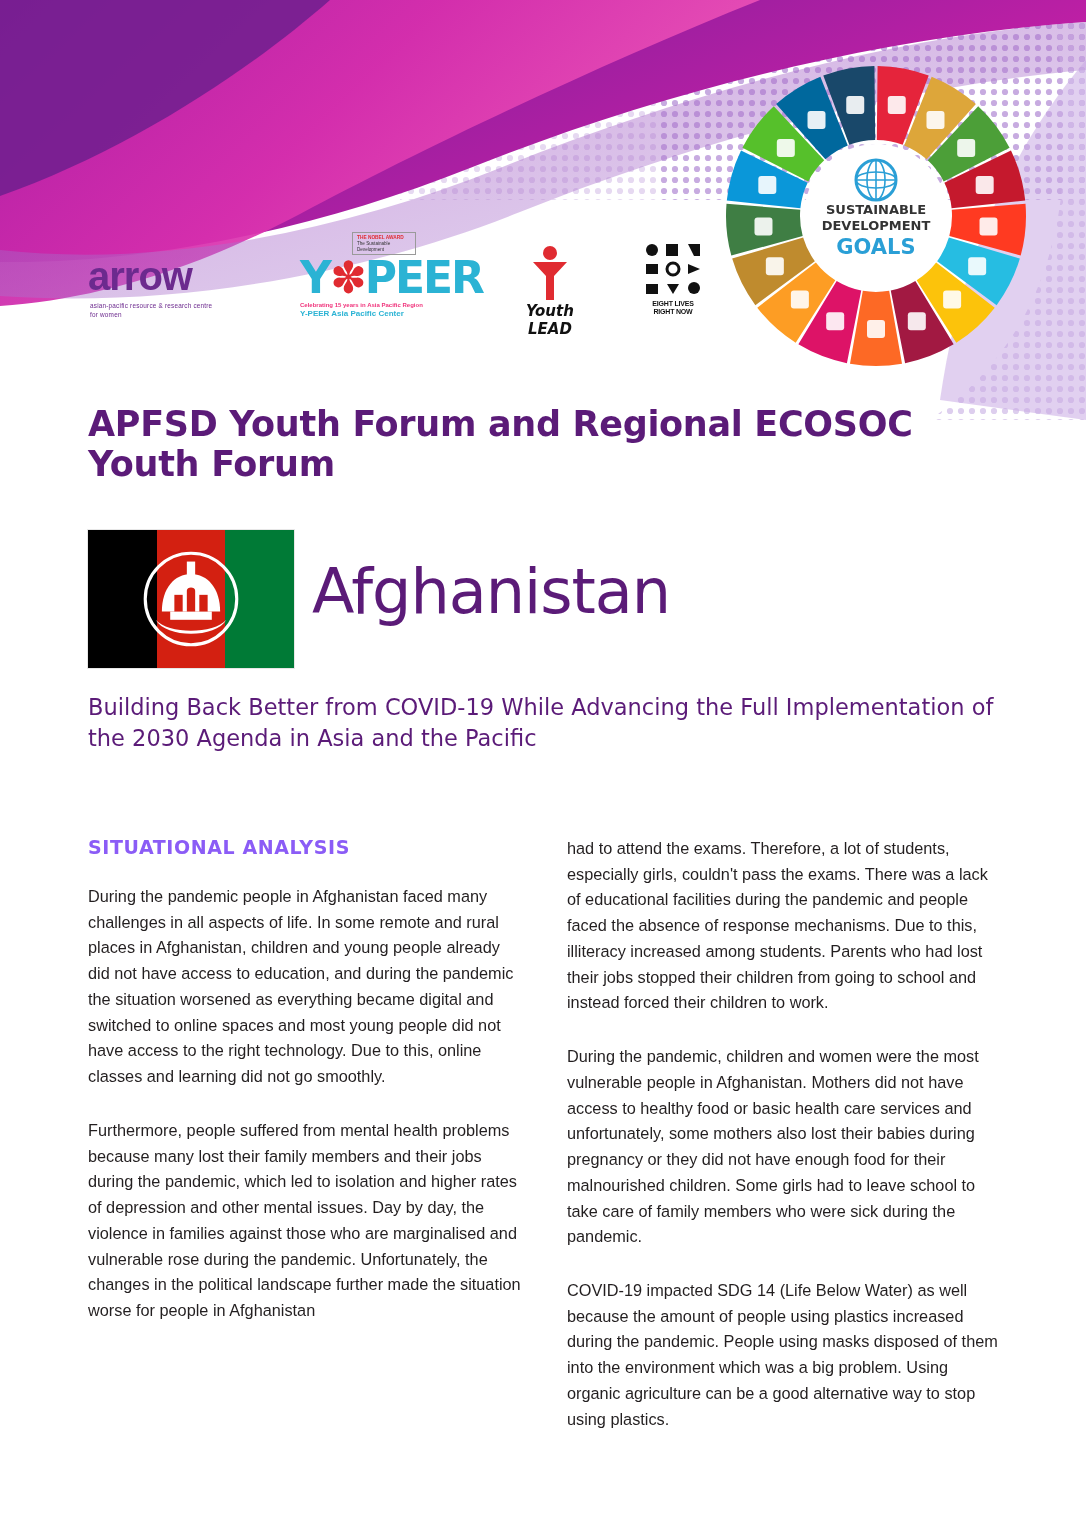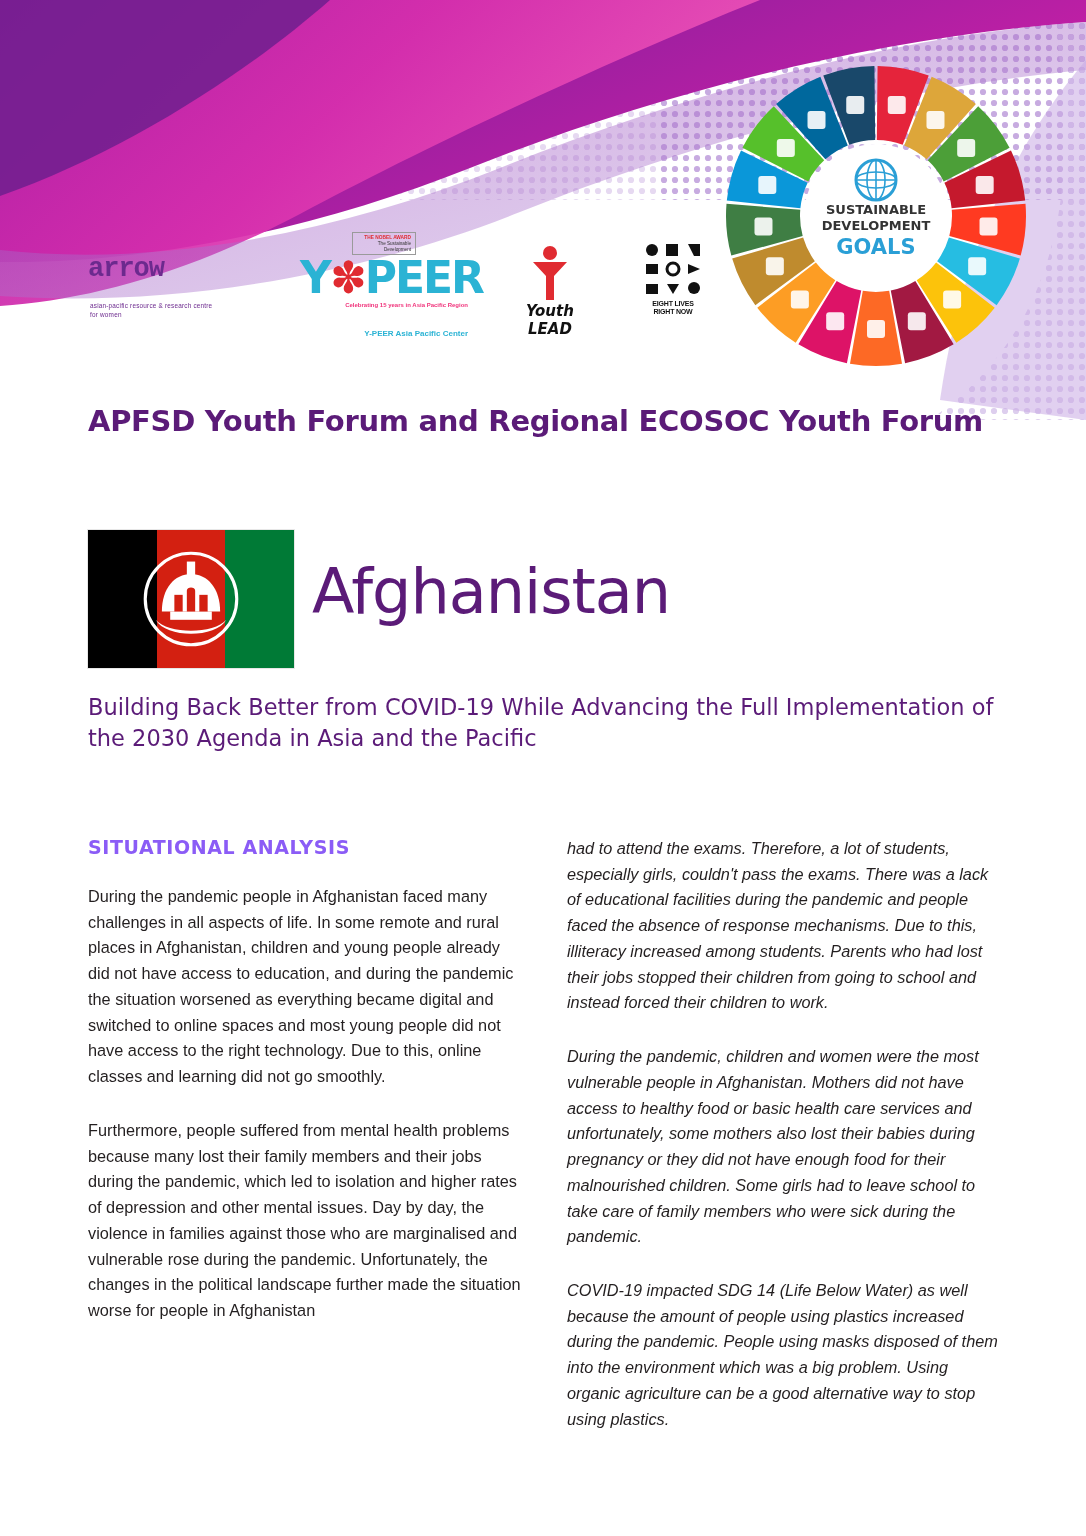--- a/index.html
+++ b/index.html
@@ -30,59 +30,59 @@
   .logos {
     position: absolute;
     top: 232px;
     left: 88px;
     display: flex;
     align-items: flex-end;
     gap: 34px;
   }
   .logo-arrow { position: relative; width: 178px; height: 84px; }
   .logo-arrow .word {
-    font-family: Liberation Mono, monospace;
-    font-weight: bold;
-    font-size: 27px;
+    font-family: Liberation Sans, sans-serif;
+    font-weight: bold;
+    font-size: 40px;
     letter-spacing: -1px;
     color: #6c2a8e;
     position: absolute;
     left: 0; top: 14px;
   }
   .logo-arrow .tagline {
     position: absolute;
     left: 2px; top: 62px;
     font-size: 6.4px;
     color: #6c2a8e;
     letter-spacing: .2px;
     line-height: 1.35;
     width: 130px;
   }
   .logo-arrow .chev {
     position: absolute;
     right: 6px; top: 2px;
     width: 0; height: 0;
   }
 
-  .logo-ypeer { position: relative; width: 168px; height: 92px; text-align: right; }
+  .logo-ypeer { position: relative; width: 168px; height: 92px; text-align: left; }
   .logo-ypeer .ymark {
     font-family: "DejaVu Sans", sans-serif;
     font-weight: bold;
     font-size: 44px;
     color: #2bb3d4;
     letter-spacing: -2px;
     line-height: 1;
     margin-top: 24px;
   }
   .logo-ypeer .ymark .red { color: #e02b31; }
   .logo-ypeer .sub1 {
     font-size: 6px; color: #f0337b; font-weight: bold; margin-top: 2px;
   }
   .logo-ypeer .sub2 {
-    font-size: 8px; color: #2bb3d4; font-weight: bold; margin-top: 21px;
+    font-size: 8px; color: #2bb3d4; font-weight: bold; margin-top: 1px;
   }
   .logo-ypeer .topbox {
     position: absolute; top: 0; left: 50%; transform: translateX(-50%);
     border: 1px solid #9a9a9a; padding: 2px 4px; font-size: 4.6px;
     line-height: 1.25; color: #333; width: 64px;
   }
   .logo-ypeer .topbox b { color: #e02b31; font-size: 4.8px; }
 
   .logo-ylead { position: relative; width: 96px; height: 92px; text-align: center; }
   .logo-ylead .fig {
@@ -105,21 +105,21 @@
     position: absolute;
     top: 62px; left: 722px;
     width: 308px; height: 308px; text-align: center;
   }
 
   
   .title-block { position: absolute; left: 88px; top: 404px; width: 920px; }
   .kicker {
     font-family: "DejaVu Sans", sans-serif;
     font-weight: bold;
-    font-size: 29px;
+    font-size: 35px;
     color: #5b1b78;
     letter-spacing: -.3px;
     margin: 0;
   }
   .bigtitle {
     font-family: "DejaVu Sans", sans-serif;
     font-weight: bold;
     font-size: 70px;
     line-height: .98;
     color: #5b1b78;
@@ -174,21 +174,21 @@
     color: #8b5cf6;
   }
   .cols {
     position: absolute;
     left: 88px; top: 884px;
     width: 912px;
     display: flex;
     gap: 46px;
   }
   .col { width: 433px; }
-  .col.right { padding-top: -0px; font-style: italic; }
+  .col.right { padding-top: -0px; }
   .col p {
     margin: 0 0 28px 0;
     font-size: 16.3px;
     line-height: 1.58;
     color: #231f20;
   }
   .col.right { margin-top: -48px; }
 </style>
 </head>
 <body>

